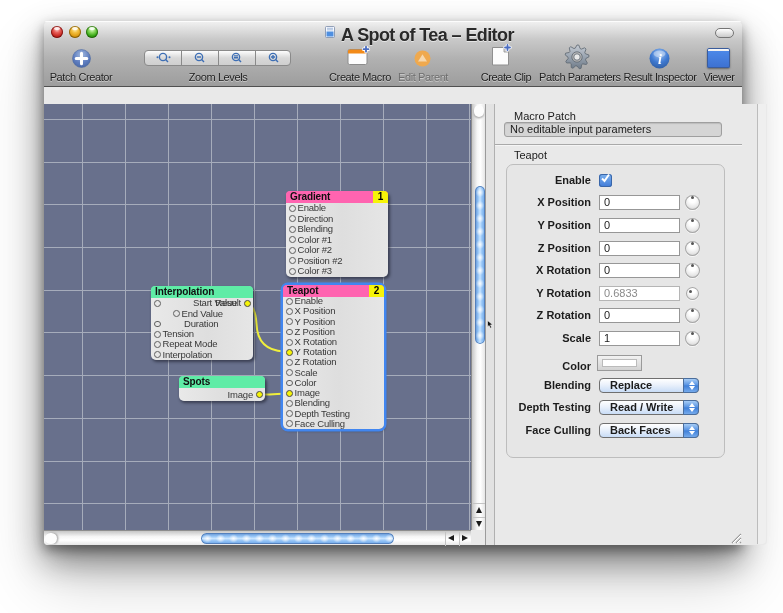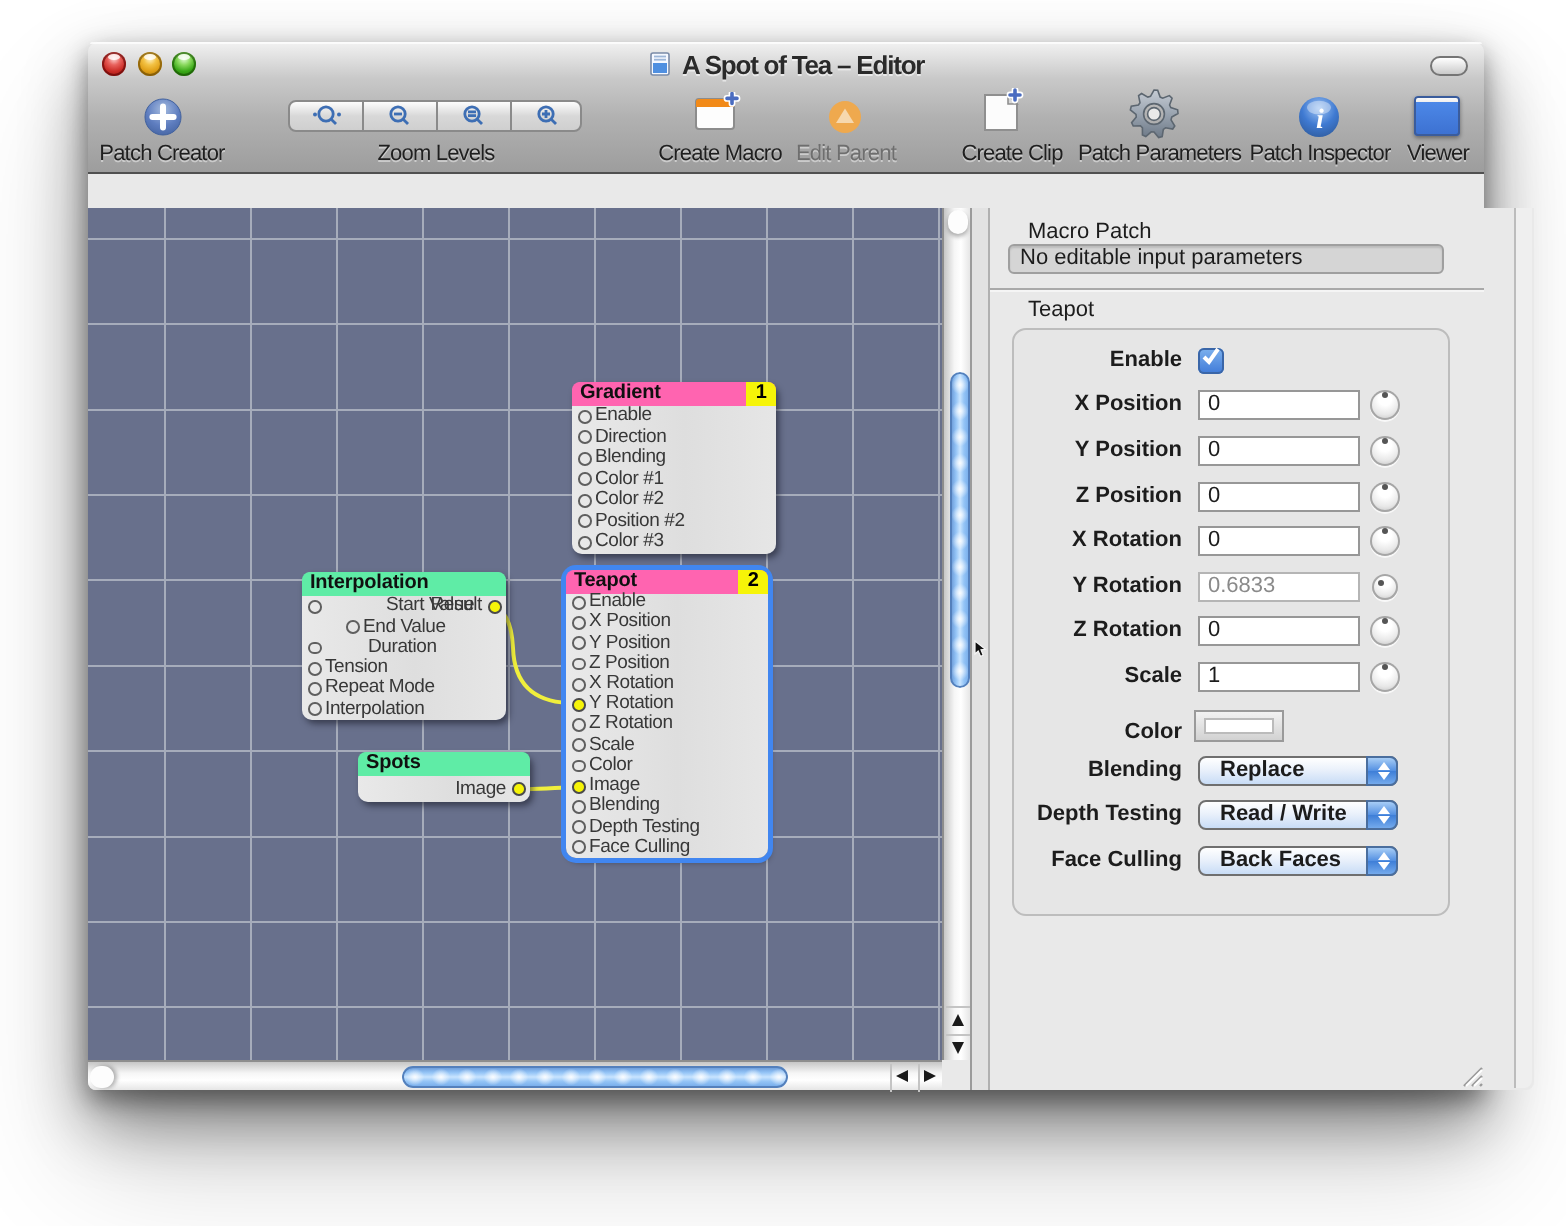--- a/index.html
+++ b/index.html
@@ -18,21 +18,21 @@
   border-bottom:1px solid #505050;
 }
 #chrome:before{ content:""; position:absolute; left:1px; right:1px; top:0; height:1px; background:rgba(255,255,255,0.75); border-radius:5px 5px 0 0;}
 .tl { position:absolute; top:5px; width:12px; height:12px; border-radius:50%; }
 .tl i { position:absolute; left:3px; top:1.2px; width:6px; height:3.2px; border-radius:50%; background:rgba(255,255,255,0.8);}
 #tl-r { left:6.5px;  background:radial-gradient(circle at 50% 28%, #ffd4d2 0%, #e8625d 30%, #cb2d27 60%, #8e100d 100%); box-shadow:inset 0 0 0 1px rgba(80,0,0,0.55);}
 #tl-y { left:24.5px; background:radial-gradient(circle at 50% 28%, #fff3c8 0%, #f3c245 30%, #e09f16 60%, #9a6a00 100%); box-shadow:inset 0 0 0 1px rgba(90,60,0,0.55);}
 #tl-g { left:42px;   background:radial-gradient(circle at 50% 28%, #e2ffd8 0%, #8ad95e 30%, #3aa918 60%, #1b6e00 100%); box-shadow:inset 0 0 0 1px rgba(20,70,0,0.55);}
 #title {
   position:absolute; top:4px; left:297px; text-align:left;
-  font-size:13px; font-weight:bold; color:#2a2a2a; letter-spacing:-0.6px; text-shadow:0 1px 0 rgba(255,255,255,0.55);
+  font-size:18px; font-weight:bold; color:#2a2a2a; letter-spacing:-0.6px; text-shadow:0 1px 0 rgba(255,255,255,0.55);
 }
 #doc-icon { position:absolute; left:281px; top:5px; width:10px; height:12px; }
 #lozenge { position:absolute; right:8px; top:6.5px; width:19px; height:10px; border-radius:5px;
   border:1.5px solid #757575; background:linear-gradient(#ffffff,#cacaca); }
 .lbl { position:absolute; top:50px; font-size:11px; color:#1f1f1f; white-space:nowrap; text-align:center; letter-spacing:-0.4px; text-shadow:0 1px 0 rgba(255,255,255,0.45); }
 .lbl.dis { color:#6e6e6e; }
 
 #rootbar {
   position:absolute; left:0; top:67px; width:698px; height:16px;
   background:linear-gradient(#f6f6f6,#e3e3e3);
@@ -188,21 +188,21 @@
       <defs>
         <radialGradient id="bluebtn2" cx="0.5" cy="0.28" r="0.85">
           <stop offset="0" stop-color="#9ec3f2"></stop>
             <stop offset="0.5" stop-color="#3f7ad2"></stop>
             <stop offset="1" stop-color="#2c5694"></stop>
         </radialGradient>
       </defs>
       <ellipse cx="10.5" cy="5.8" rx="6" ry="3.4" fill="rgba(255,255,255,0.38)"></ellipse>
       <text x="11" y="16" text-anchor="middle" font-family="Liberation Serif, serif" font-style="italic" font-weight="bold" font-size="14" fill="#ffffff">i</text>
     </svg>
-    <div class="lbl" style="left:577px;width:78px;">Patch Inspector</div>
+    <div class="lbl" style="left:577px;width:78px;">Result Inspector</div>
 
     <div style="position:absolute;left:663px;top:26.5px;width:23px;height:20px;border-radius:2px;background:linear-gradient(#ffffff,#f0f0f0 14%,#4c88e8 15%,#3c70d0 100%);box-shadow:0 1px 2px rgba(0,0,0,0.4), inset 0 0 0 1px #3a5c9c;"></div>
     <div class="lbl" style="left:655px;width:40px;">Viewer</div>
   </div>
 
 
   <div id="canvas">
     <svg id="wires" width="427" height="426" viewBox="0 0 427 426">
       <path d="M204.5 200 C210 203 212 210 212.5 220 C213 235 220 246.5 240 247.5" fill="none" stroke="#f0ef3c" stroke-width="2"></path>
       <path d="M215.5 290.5 C224 291 234 289.8 243.5 289.5" fill="none" stroke="#f0ef3c" stroke-width="2"></path>

